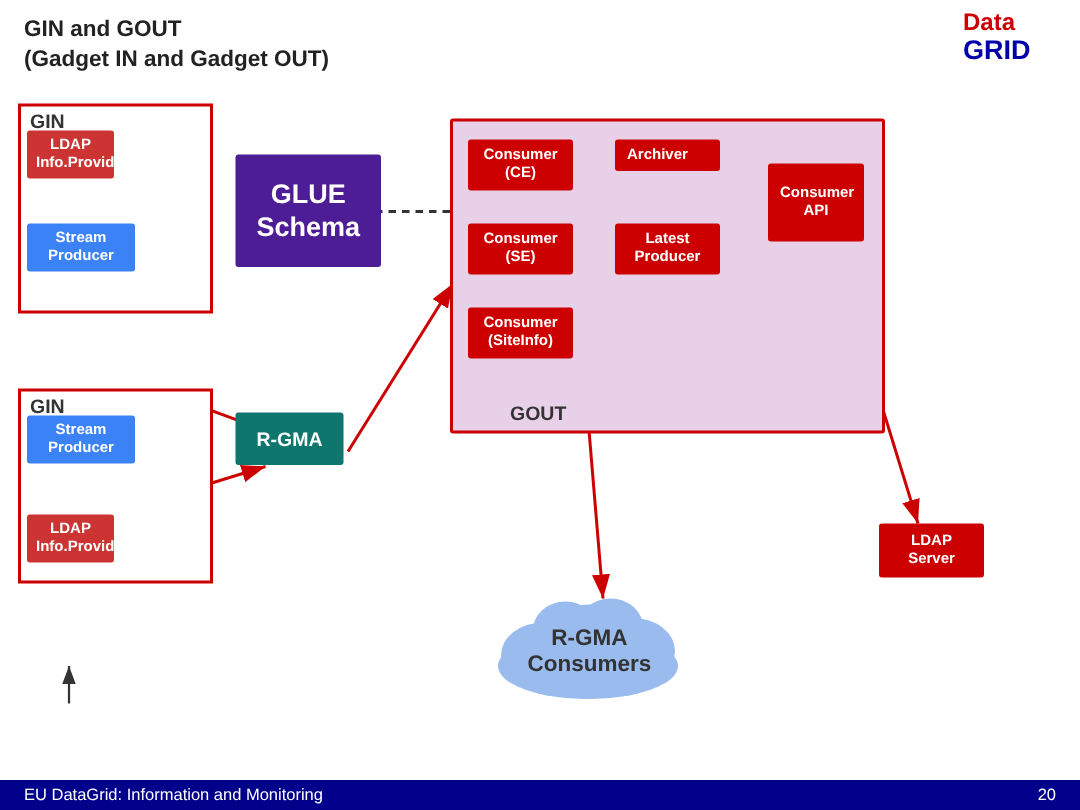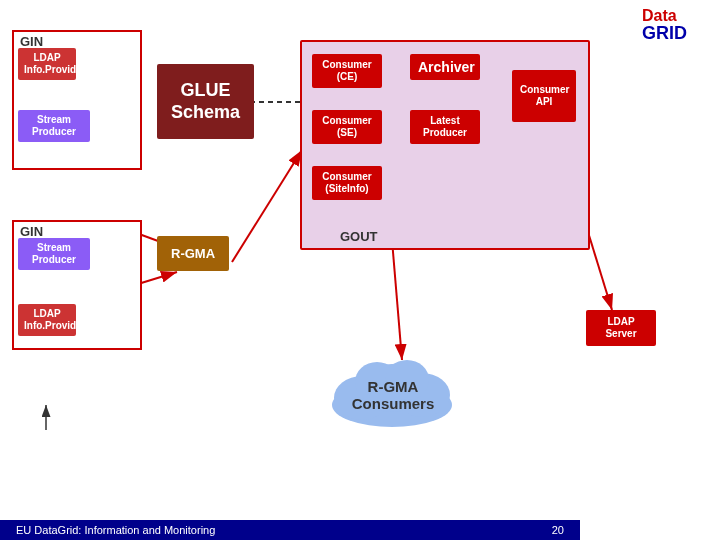--- a/index.html
+++ b/index.html
@@ -88,47 +88,47 @@
       font-weight: bold;
       text-align: center;
       padding: 4px 6px;
       border-radius: 2px;
       line-height: 1.2;
     }
 
     
     .stream-box {
       position: absolute;
-      background: #8b5cf6;
+      background: #3b82f6;
       color: #fff;
       font-size: 10px;
       font-weight: bold;
       text-align: center;
       padding: 4px 6px;
       border-radius: 2px;
       line-height: 1.2;
     }
 
     
     .glue-box {
       position: absolute;
-      background: #7f1d1d;
+      background: #4c1d95;
       color: #fff;
       font-size: 18px;
       font-weight: bold;
       text-align: center;
       padding: 16px 14px;
       border-radius: 2px;
       line-height: 1.2;
     }
 
     
     .rgma-box {
       position: absolute;
-      background: #a16207;
+      background: #0f766e;
       color: #fff;
       font-size: 13px;
       font-weight: bold;
       text-align: center;
       padding: 10px 14px;
       border-radius: 2px;
     }
 
     
     .gout-box {
@@ -155,21 +155,21 @@
       padding: 5px 6px;
       border-radius: 2px;
       line-height: 1.2;
     }
 
     
     .archiver-box {
       position: absolute;
       background: #c00;
       color: #fff;
-      font-size: 14px;
+      font-size: 10px;
       font-weight: bold;
       padding: 5px 8px;
       border-radius: 2px;
     }
 
     
     .latest-producer-box {
       position: absolute;
       background: #c00;
       color: #fff;
@@ -248,34 +248,38 @@
       width: 696px;
       height: 460px;
       pointer-events: none;
     }
 
     
     .footer {
       position: absolute;
       bottom: 0;
       left: 0;
-      width: 580px;
+      width: 720px;
       background: #00008b;
       color: #fff;
       font-size: 11px;
       padding: 4px 16px;
       display: flex;
       justify-content: space-between;
       align-items: center;
     }
   </style>
 </head>
 <body>
 
 <div class="header">
+  <div class="header-title">
+    <span>GIN and GOUT</span><br>
+    <span>(Gadget IN and Gadget OUT)</span>
+  </div>
   <div class="logo">
     <div class="logo-data">Data</div>
     <div class="logo-grid">GRID</div>
   </div>
 </div>
 
 <div class="diagram">
 
   <svg class="arrows-svg">
 

